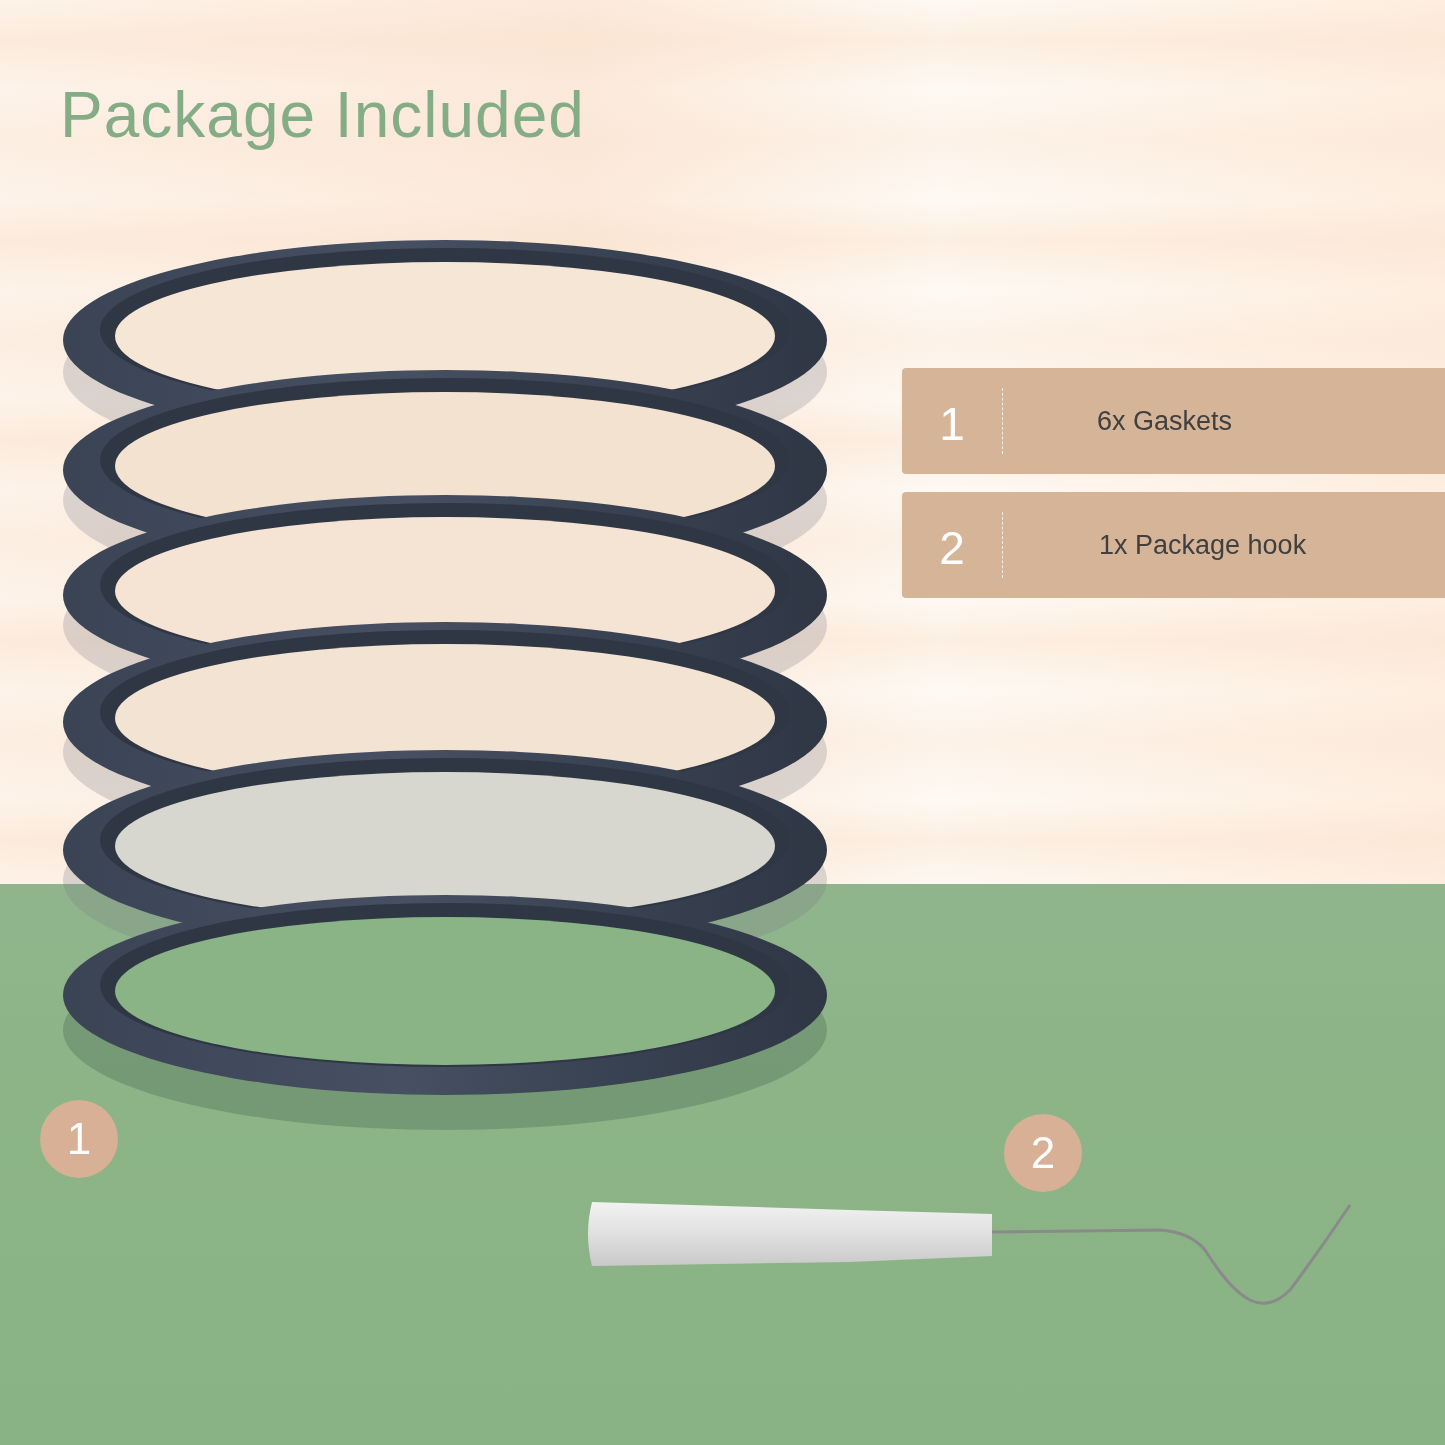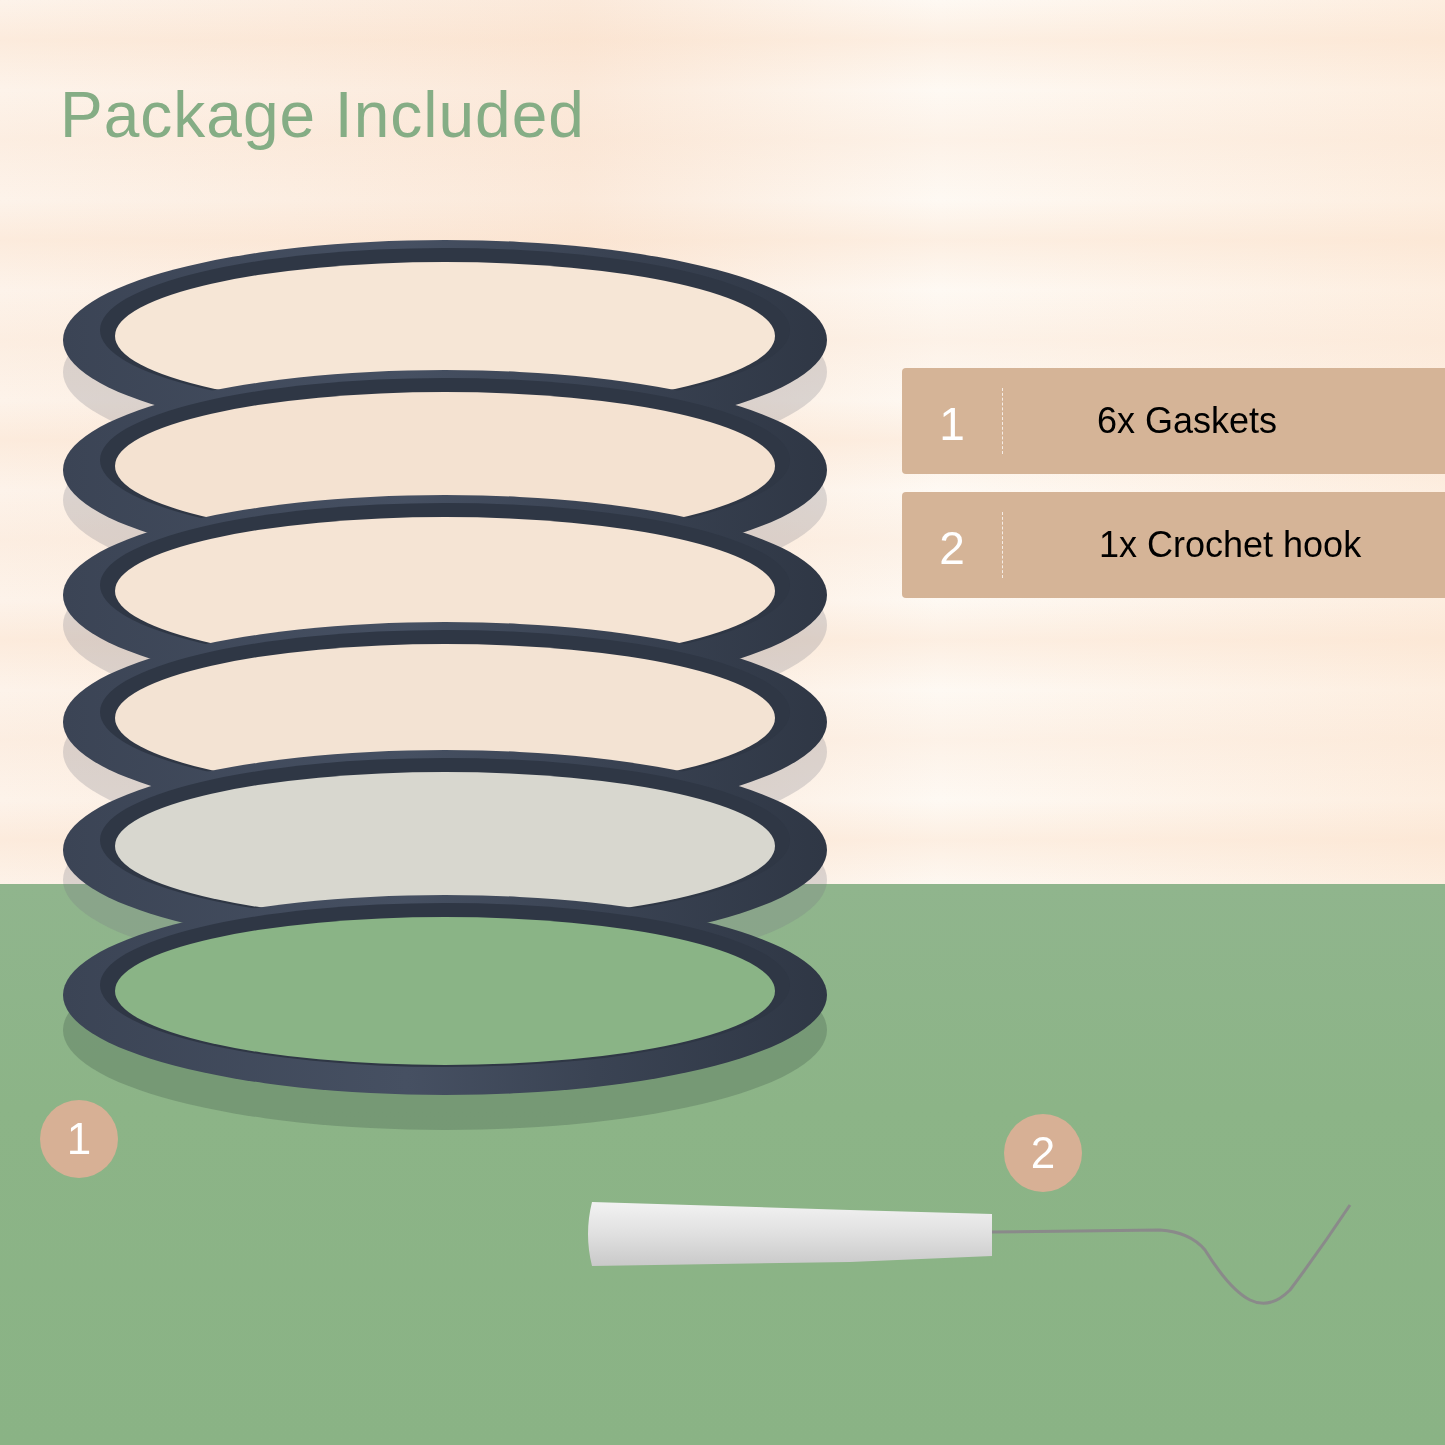--- a/index.html
+++ b/index.html
@@ -30,21 +30,21 @@
     }
     .list-item.i1 { top: 368px; }
     .list-item.i2 { top: 492px; }
     .list-num {
       width: 100px; text-align: center; font-size: 46px; color: #ffffff;
       padding-top: 6px;
     }
     .list-divider {
       width: 0; height: 66px; border-left: 1px dashed rgba(255,255,255,0.75);
     }
-    .list-label { font-size: 36px; color: #000000; white-space: nowrap; }
+    .list-label { font-size: 27px; color: #404040; white-space: nowrap; }
     .list-item.i1 .list-label { margin-left: 94px; }
     .list-item.i2 .list-label { margin-left: 96px; }
 
     .badge {
       position: absolute; width: 78px; height: 78px; border-radius: 50%;
       background: #d7b095; color: #ffffff; font-size: 44px;
       display: flex; align-items: center; justify-content: center;
     }
     .badge.b1 { left: 40px; top: 1100px; }
     .badge.b2 { left: 1004px; top: 1114px; }
@@ -122,18 +122,18 @@
   </svg>
 
   <div class="list-item i1">
     <span class="list-num">1</span>
     <span class="list-divider"></span>
     <span class="list-label">6x Gaskets</span>
   </div>
   <div class="list-item i2">
     <span class="list-num">2</span>
     <span class="list-divider"></span>
-    <span class="list-label">1x Crochet hook</span>
+    <span class="list-label">1x Package hook</span>
   </div>
 
   <div class="badge b1">1</div>
   <div class="badge b2">2</div>
 </div>
 
 </body></html>

